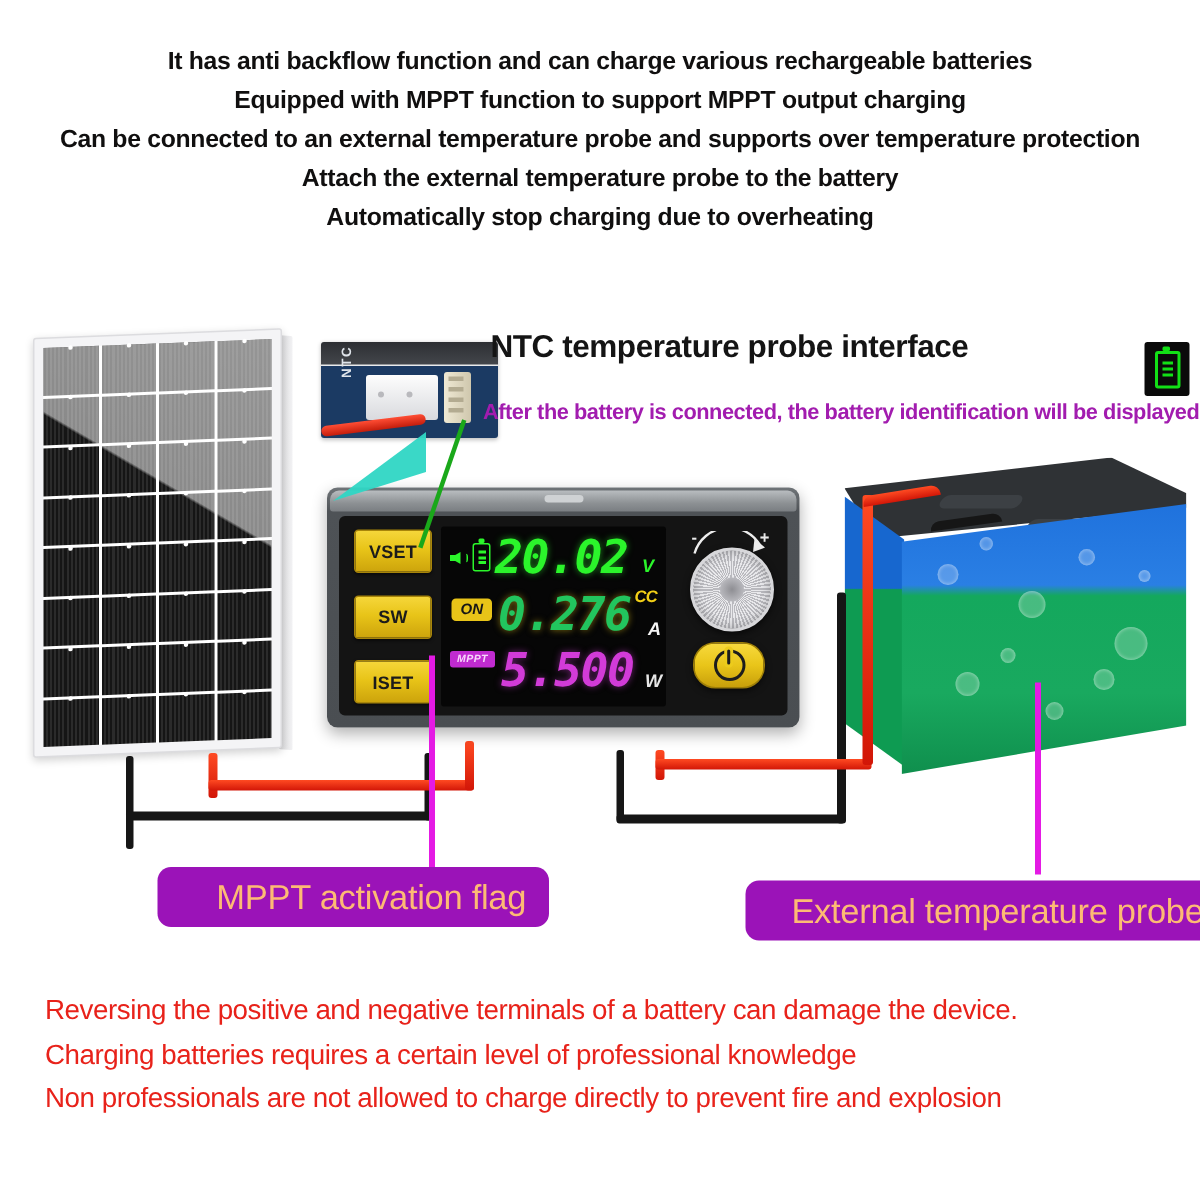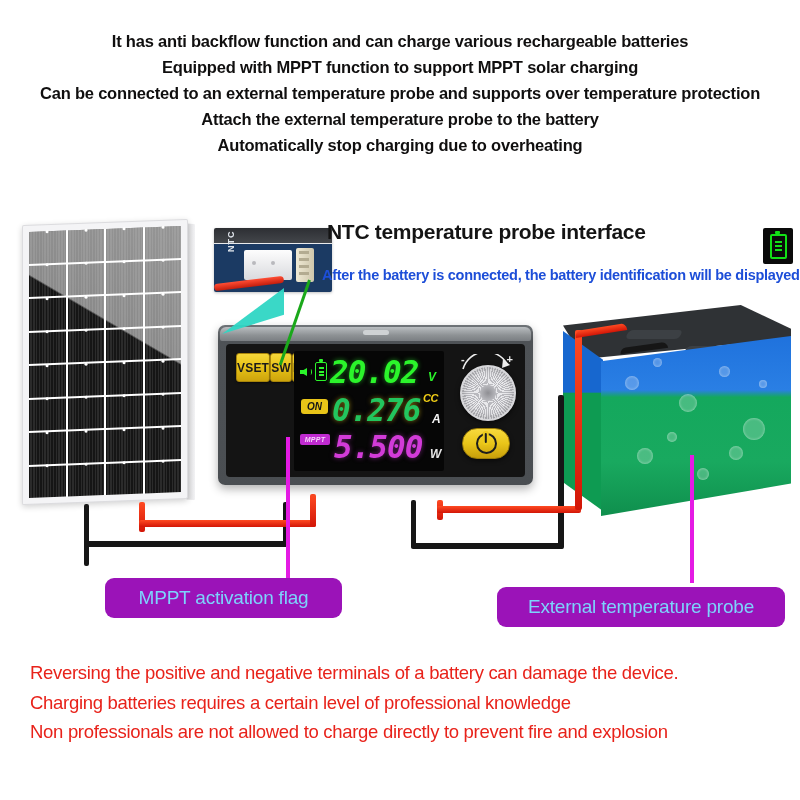--- a/index.html
+++ b/index.html
@@ -27,21 +27,21 @@
   }
 
   
   .ntc-heading{
     position:absolute;left:327px;top:220px;
     font-size:21px;font-weight:bold;color:#141414;
     letter-spacing:-0.3px;white-space:nowrap;
   }
   .ntc-sub{
     position:absolute;left:322px;top:267px;
-    font-size:14.5px;font-weight:bold;color:#1d4ed8;
+    font-size:14.5px;font-weight:bold;color:#a21caf;
     letter-spacing:-0.3px;white-space:nowrap;
   }
 
   
   .batt-icon-box{
     position:absolute;left:763px;top:228px;width:30px;height:36px;
     background:#0a0a0a;border-radius:2px;
     display:flex;align-items:center;justify-content:center;
   }
   .batt-icon{position:relative;width:13px;height:21px;border:2px solid #12e016;border-radius:2px;
@@ -127,21 +127,21 @@
   }
   .mod-notch{position:absolute;left:50%;top:3px;width:26px;height:5px;
     background:#cfd2d4;border-radius:3px;transform:translateX(-50%);}
   .mod-inner{
     position:absolute;left:8px;top:19px;width:299px;height:133px;
     background:#141414;border-radius:4px;
   }
 
   
   .btn-col{position:absolute;left:10px;top:9px;width:52px;height:116px;
-    display:flex;justify-content:space-between;}
+    display:flex;flex-direction:column;justify-content:space-between;}
   .kbtn{
     height:29px;width:52px;
     background:linear-gradient(180deg,#f5d63a 0%,#e8c418 45%,#cda40c 100%);
     border-radius:3px;border:1px solid #a8850a;
     display:flex;align-items:center;justify-content:center;
     color:#1b1b1b;font-size:12px;font-weight:bold;letter-spacing:0.2px;
     box-shadow:0 1px 2px rgba(0,0,0,.5);
     box-sizing:border-box;
   }
 
@@ -259,42 +259,42 @@
 
   
   .wire{position:absolute;}
   .wire.black{background:#161616;border-radius:2px;}
   .wire.red{background:linear-gradient(180deg,#ff4a22,#d21607);border-radius:2px;}
 
   
   .pill{
     position:absolute;border-radius:9px;
     background:#9b13b8;
-    color:#7dd3fc;font-size:19px;font-weight:normal;
+    color:#fdba74;font-size:23px;font-weight:normal;
     display:flex;align-items:center;justify-content:center;
-    letter-spacing:-0.2px;white-space:nowrap;
+    letter-spacing:-0.2px;white-space:nowrap;padding-left:24px;
   }
   .pill.p1{left:105px;top:578px;width:237px;height:40px;}
   .pill.p2{left:497px;top:587px;width:288px;height:40px;}
 
   
   .warnings{position:absolute;left:30px;top:658px;width:760px;}
   .warnings .wline{
     font-size:18.5px;color:#e8221a;font-weight:normal;
     line-height:29.5px;letter-spacing:-0.3px;white-space:nowrap;
   }
 </style>
 </head>
 <body>
 
 <div id="page">
 
   <div class="features">
     <div class="line">It has anti backflow function and can charge various rechargeable batteries</div>
-    <div class="line">Equipped with MPPT function to support MPPT solar charging</div>
+    <div class="line">Equipped with MPPT function to support MPPT output charging</div>
     <div class="line">Can be connected to an external temperature probe and supports over temperature protection</div>
     <div class="line">Attach the external temperature probe to the battery</div>
     <div class="line">Automatically stop charging due to overheating</div>
   </div>
 
   <div class="solar">
     <div class="solar-edge"></div>
     <div class="solar-frame"></div>
     <div class="solar-cells">
       <div class="cell"></div>

